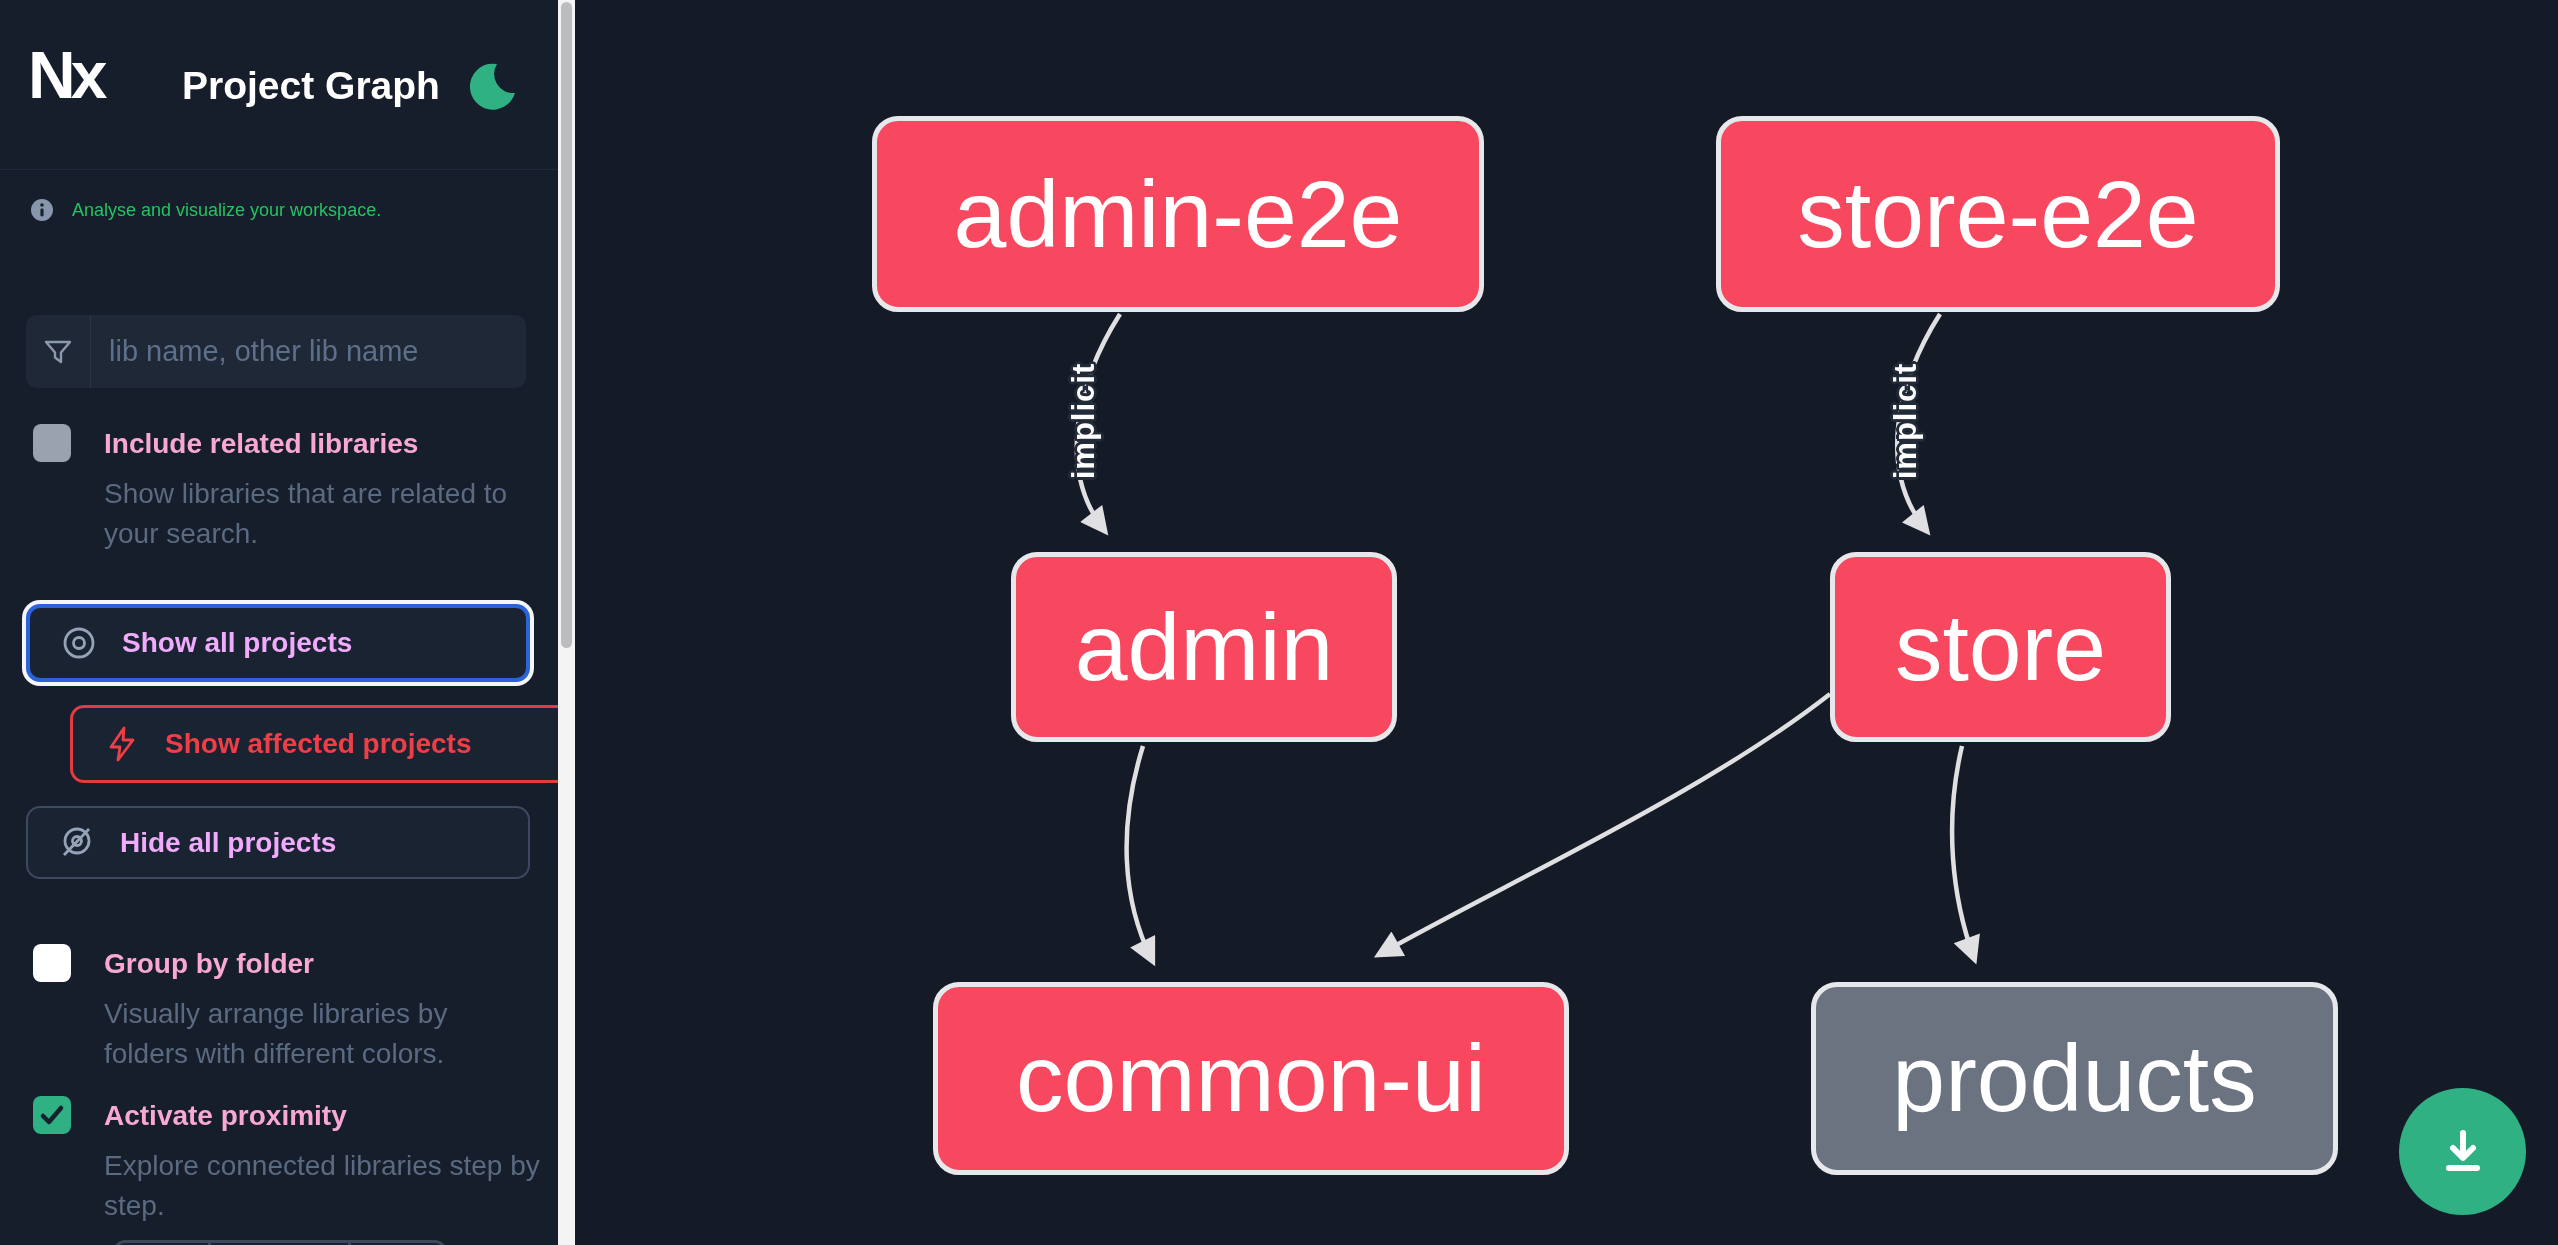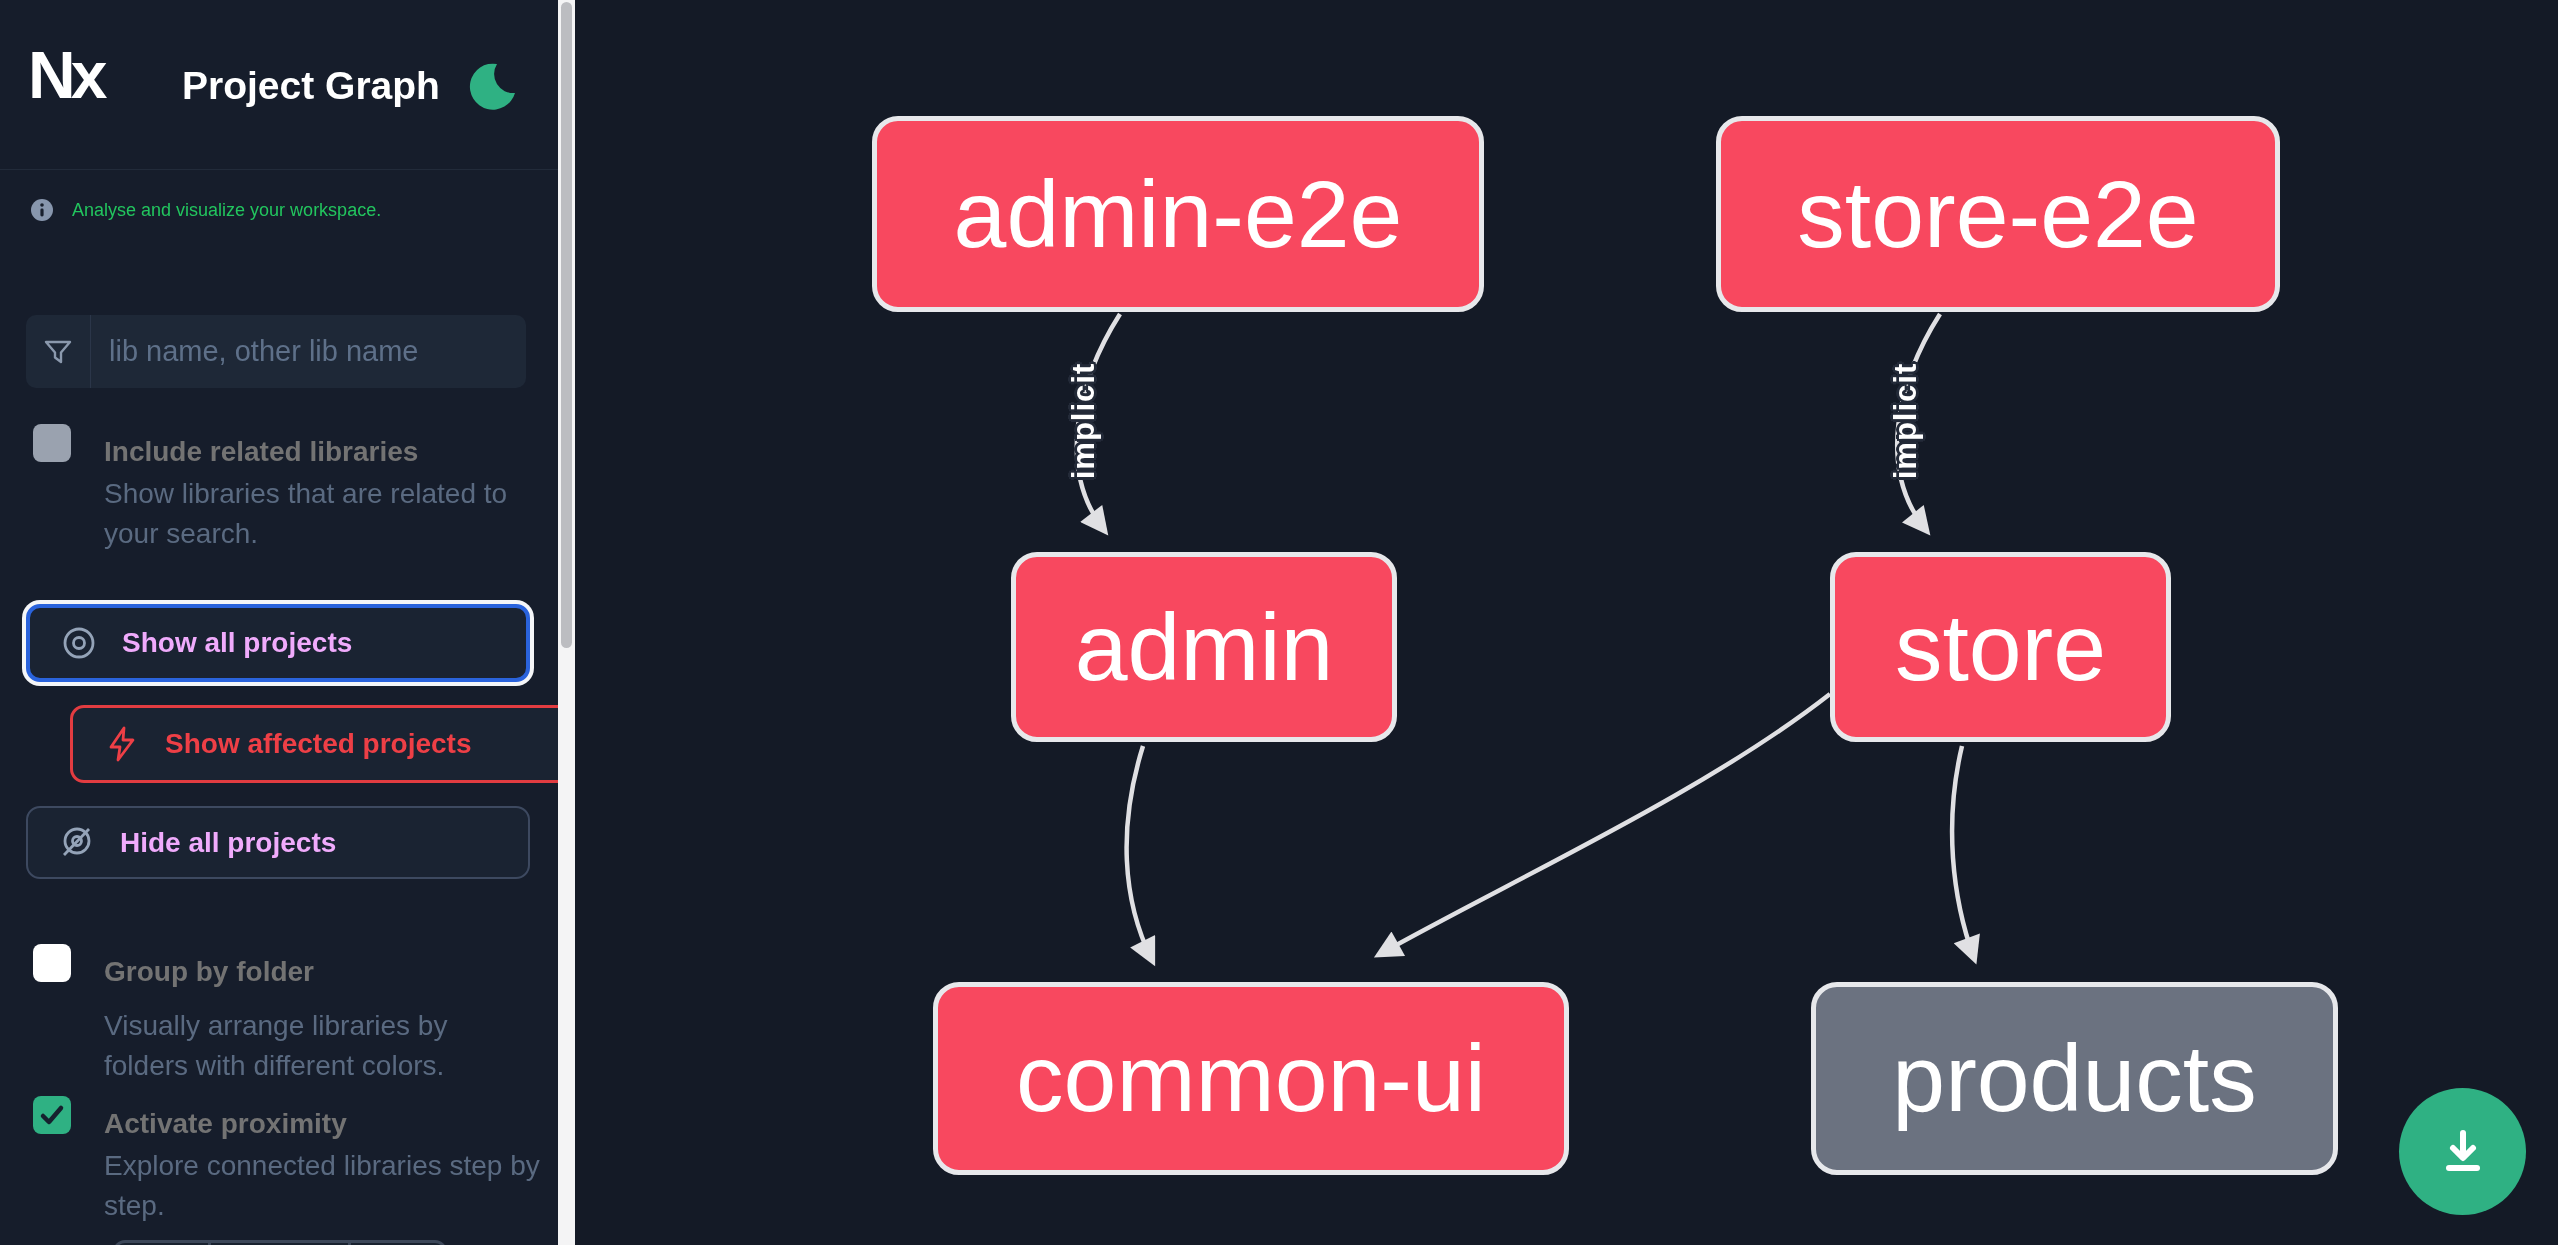--- a/index.html
+++ b/index.html
@@ -26,21 +26,21 @@
                     border-right:1px solid #2b3649;flex:0 0 auto;}
   .search-box input{flex:1;height:100%;background:transparent;border:none;outline:none;
                     font-family:"Liberation Sans",sans-serif;font-size:29px;color:#cbd5e1;padding:0 18px;}
   .search-box input::placeholder{color:#5e7089;}
 
   .toggle-row{position:absolute;left:33px;}
   .checkbox{position:absolute;left:0;top:0;width:38px;height:38px;border-radius:8px;cursor:pointer;}
   .checkbox.unchecked-gray{background:#9aa2af;}
   .checkbox.unchecked-white{background:#ffffff;}
   .checkbox.checked-green{background:#2fb183;display:flex;align-items:center;justify-content:center;}
-  .toggle-label{position:absolute;left:71px;top:12px;font-size:28px;font-weight:700;color:#737373;white-space:nowrap;}
+  .toggle-label{position:absolute;left:71px;top:4px;font-size:28px;font-weight:700;color:#f9a8d4;white-space:nowrap;}
   .toggle-desc{position:absolute;left:71px;font-size:28px;color:#5a6a81;line-height:40px;}
 
   .side-btn{position:absolute;left:26px;width:504px;box-sizing:border-box;background:#1a2332;
             display:flex;align-items:center;gap:24px;padding:0 0 0 30px;cursor:pointer;}
   .btn-label{font-size:28px;font-weight:700;color:#f0abfc;white-space:nowrap;}
   #btn-show-all{top:604px;height:78px;border:4px solid #2a63dc;border-radius:14px;
                 box-shadow:0 0 0 4px #f5f6f8;}
   #btn-show-affected{top:705px;height:78px;border:3px solid #e23c41;border-radius:14px;margin-left:44px;}
   #btn-show-affected .btn-label{color:#ee3f46;}
   #btn-hide-all{top:806px;height:73px;border:2px solid #3d4960;border-radius:14px;}
@@ -135,21 +135,21 @@
       <circle cx="19" cy="17" r="12"></circle>
         <circle cx="19" cy="17" r="4.5"></circle>
       <line x1="6" y1="31" x2="31" y2="5"></line>
     </svg>
     <span class="btn-label">Hide all projects</span>
   </div>
 
   <div class="toggle-row" style="top:944px;">
     <div class="checkbox unchecked-white"></div>
     <div class="toggle-label">Group by folder</div>
-    <div class="toggle-desc" style="top:50px;width:408px;margin-top:12px;">Visually arrange libraries by folders with different colors.</div>
+    <div class="toggle-desc" style="top:50px;width:408px;">Visually arrange libraries by folders with different colors.</div>
   </div>
 
   <div class="toggle-row" style="top:1096px;">
     <div class="checkbox checked-green">
       <svg width="26" height="26" viewBox="0 0 26 26" fill="none" stroke="#16202e" stroke-width="4.5" stroke-linecap="round" stroke-linejoin="round">
         <path d="M4 14 L10 20 L22 6"></path>
       </svg>
     </div>
     <div class="toggle-label">Activate proximity</div>
     <div class="toggle-desc" style="top:50px;width:438px;">Explore connected libraries step by step.</div>

